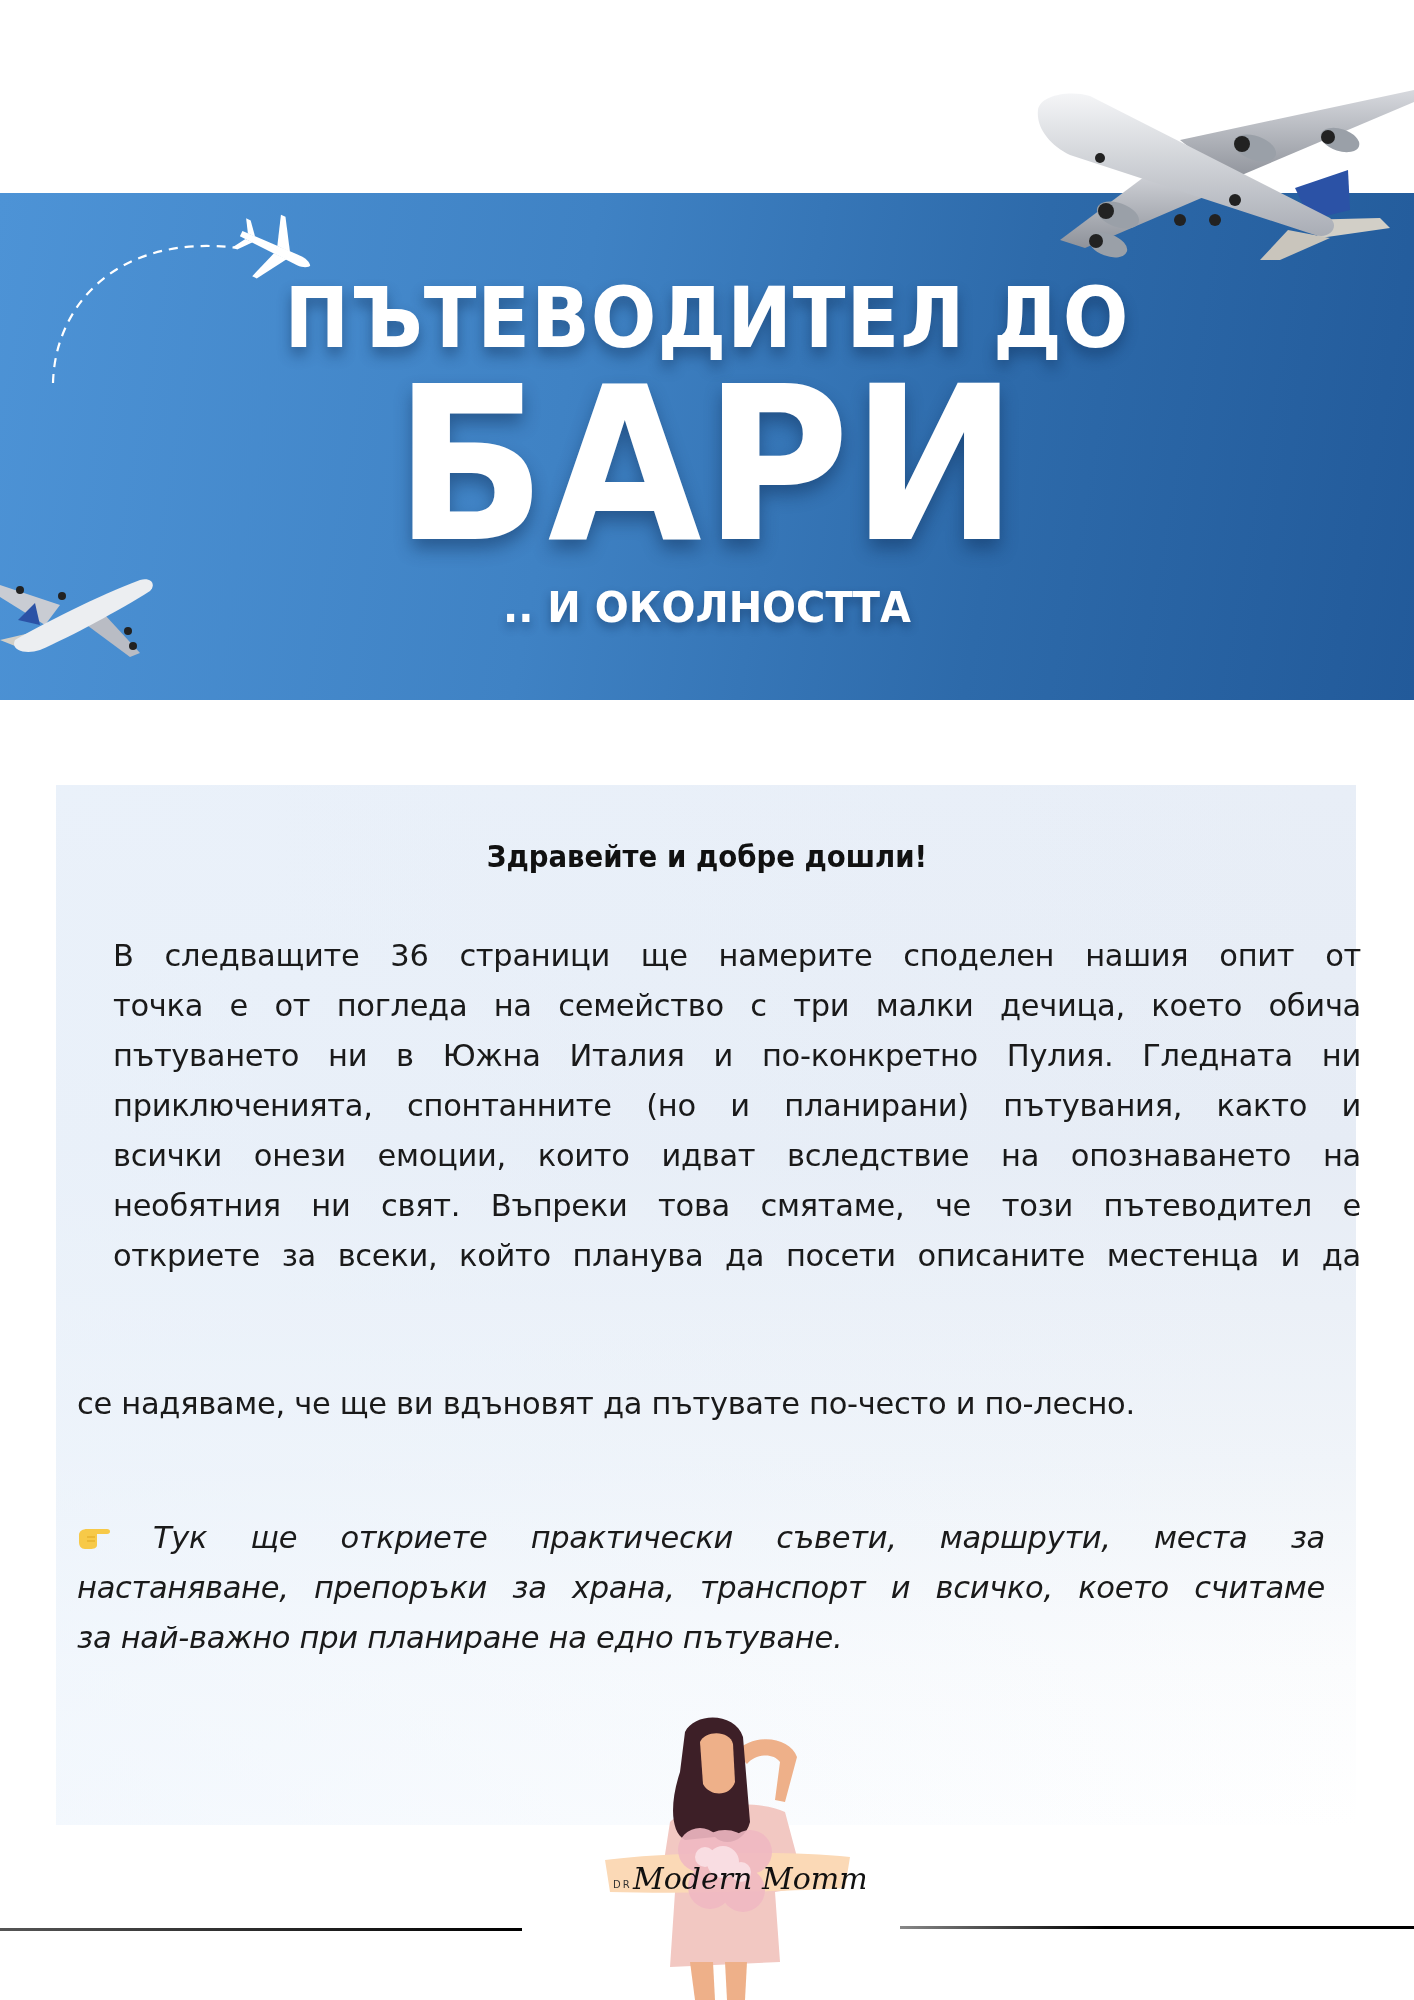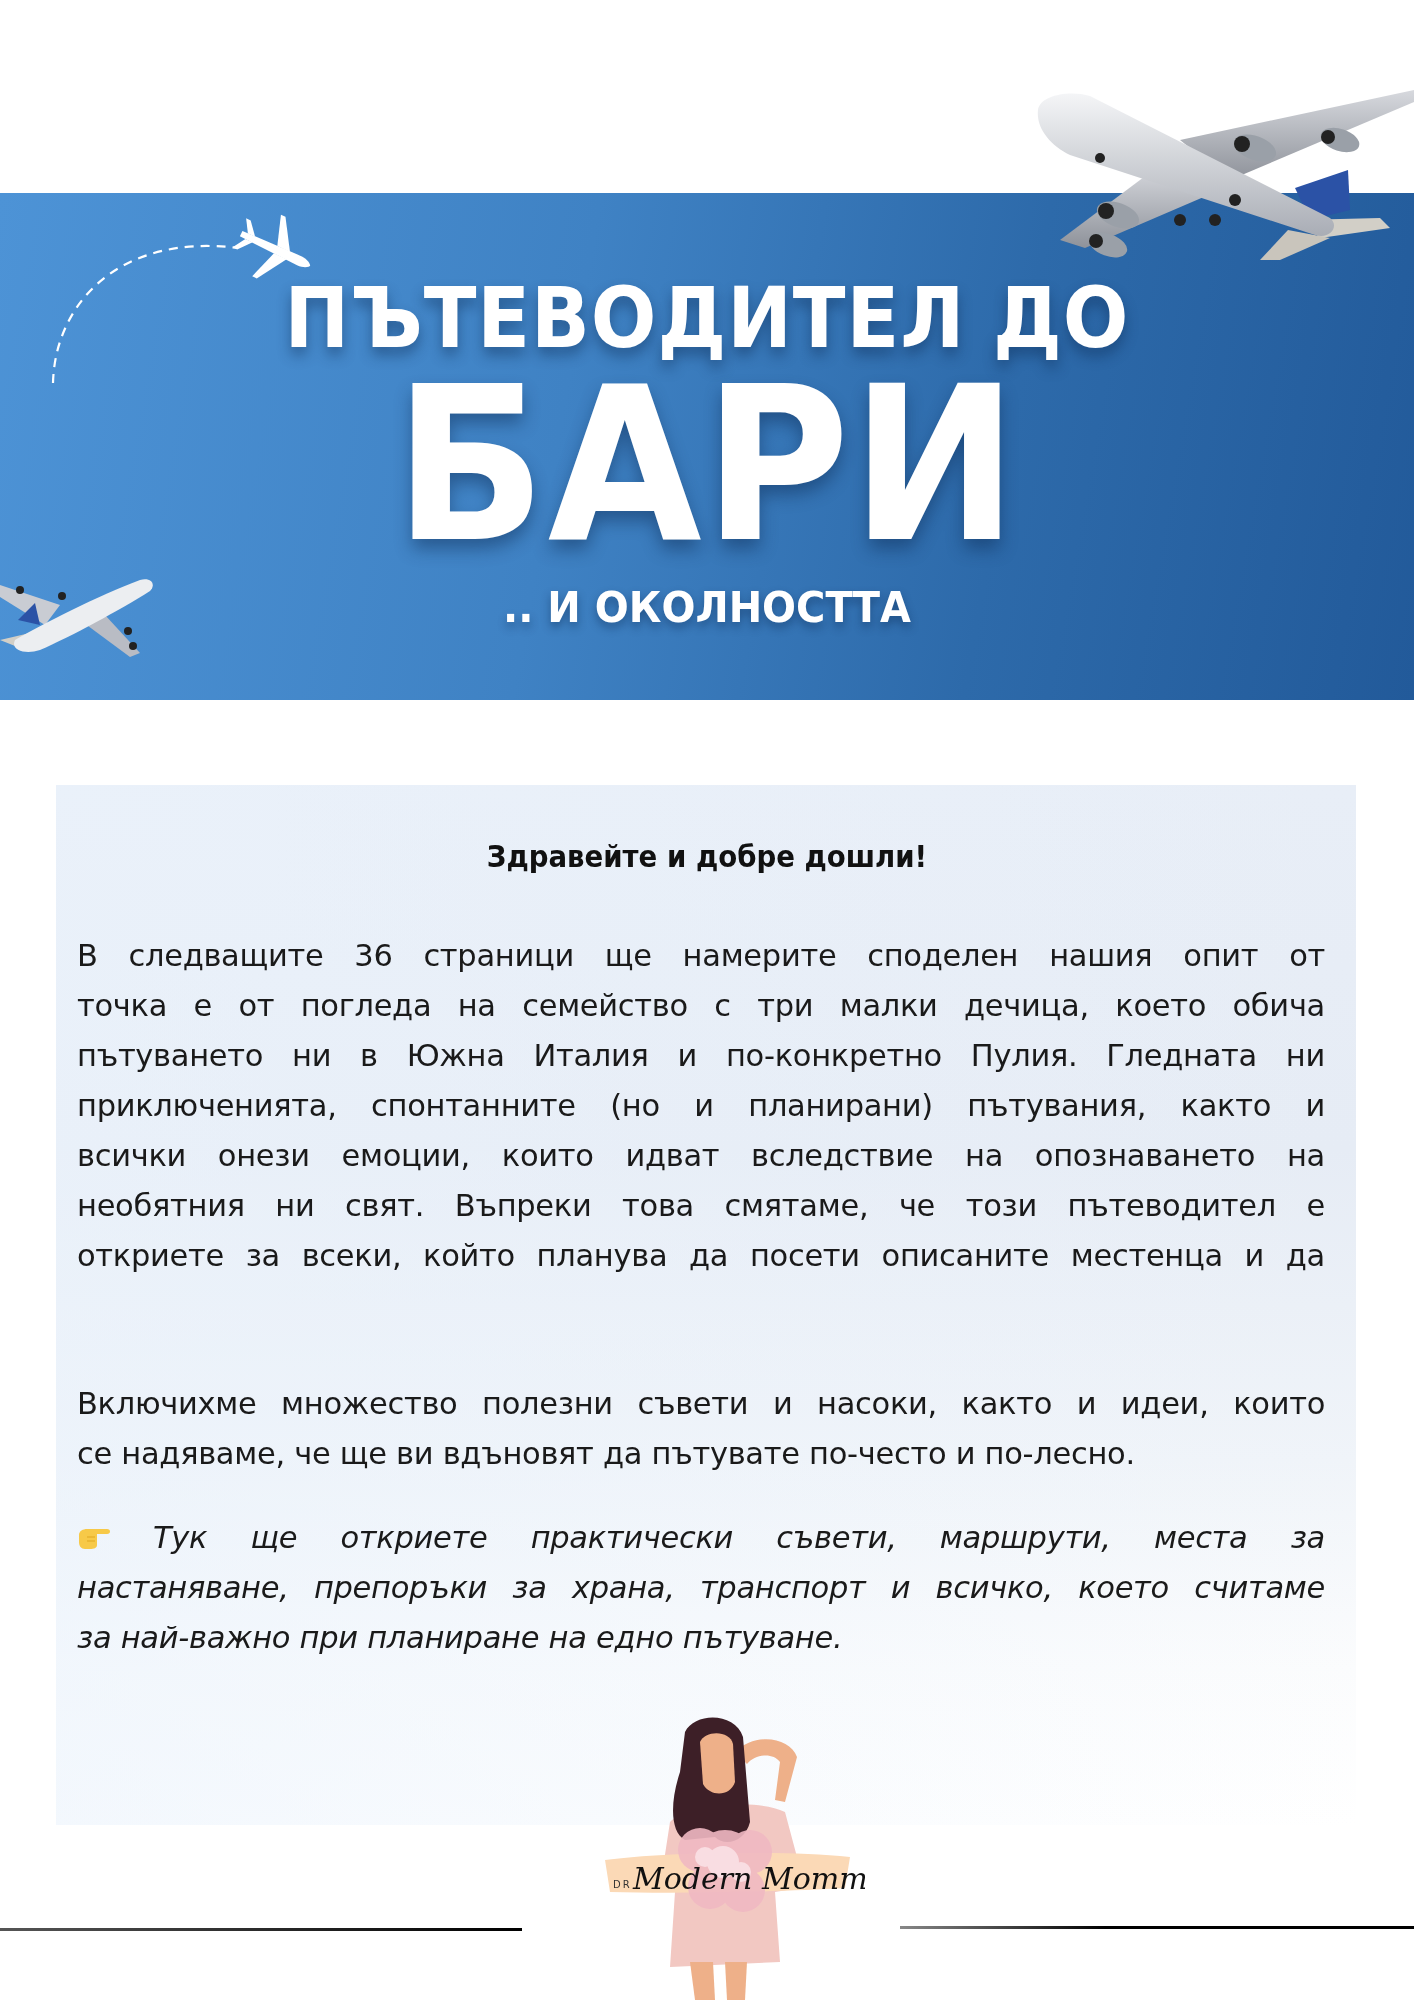--- a/index.html
+++ b/index.html
@@ -51,21 +51,21 @@
       color: #111; line-height: 50px; transform: scaleX(0.92);
     }
     .para {
       position: absolute; left: 77px; width: 1248px;
       font-family: "DejaVu Sans", sans-serif; font-size: 30.5px; color: #1a1a1a;
       line-height: 50px; text-align: justify; text-align-last: left;
       letter-spacing: -0.3px; word-spacing: 0px;
     }
     .para .line { display: block; text-align: justify; text-align-last: justify; white-space: nowrap; }
     .para .line.last { text-align-last: left; }
-    .p1 { top: 931px; }
+    .p1 { top: 931px; margin-left: 36px; }
     .p2 { top: 1379px; }
     .p3 { top: 1513px; font-style: italic; }
     .hand {
       display: inline-block; width: 36px; height: 26px; vertical-align: -3px; margin-right: 40px;
     }
     .logo { position: absolute; left: 575px; top: 1712px; width: 290px; height: 288px; }
     .rule-left { position: absolute; left: 0; top: 1928px; width: 522px; height: 3px; background: linear-gradient(90deg, #555 0%, #000 100%); }
     .rule-right { position: absolute; left: 900px; top: 1926px; width: 514px; height: 3px; background: linear-gradient(90deg, #888 0%, #000 40%, #000 100%); }
   </style>
 </head>
@@ -143,21 +143,20 @@
   <span class="line">В следващите 36 страници ще намерите споделен нашия опит от</span>
   <span class="line">точка е от погледа на семейство с три  малки дечица, което обича</span>
   <span class="line">пътуването ни в Южна Италия и по-конкретно Пулия. Гледната ни</span>
   <span class="line">приключенията, спонтанните (но и планирани) пътувания, както и</span>
   <span class="line">всички онези емоции, които идват вследствие на опознаването на</span>
   <span class="line">необятния ни свят. Въпреки това смятаме, че този пътеводител е</span>
   <span class="line">откриете за всеки, който планува да посети описаните местенца и да</span>
 </div>
 
 <div class="para p2">
-  <span class="line">Включихме множество полезни съвети и насоки, както и идеи, които</span>
   <span class="line last">се надяваме, че ще ви вдъновят да пътувате по-често и по-лесно.</span>
 </div>
 
 <div class="para p3">
   <span class="line"><svg class="hand" viewBox="0 0 36 26">
         <path d="M2 10 C2 6 6 4 10 4 L30 4 C34 4 34 9 30 9 L20 9 L20 20 C20 23 17 24 13 24 L8 24 C4 24 2 21 2 17 Z" fill="#f7c948"></path>
         <path d="M10 12 L18 12 M10 16 L18 16" stroke="#e0a820" stroke-width="1.2"></path>
       </svg><span>Тук ще откриете практически съвети, маршрути, места за</span></span>
   <span class="line">настаняване, препоръки за храна, транспорт и всичко, което считаме</span>
   <span class="line last">за най-важно при планиране на едно пътуване.</span>

